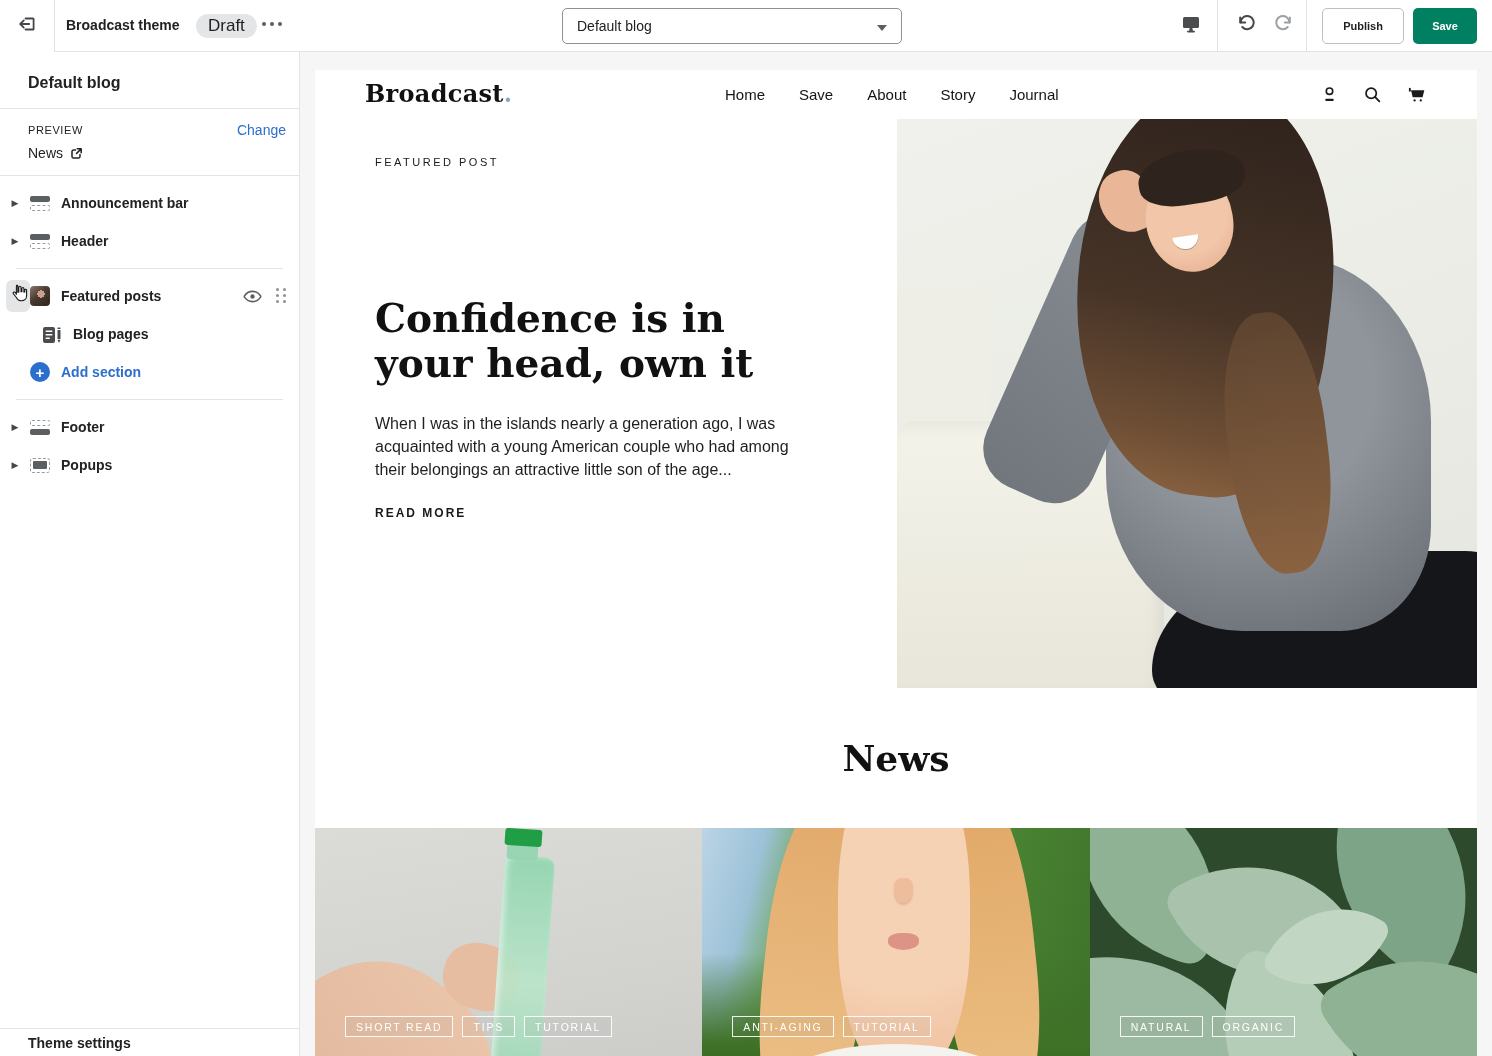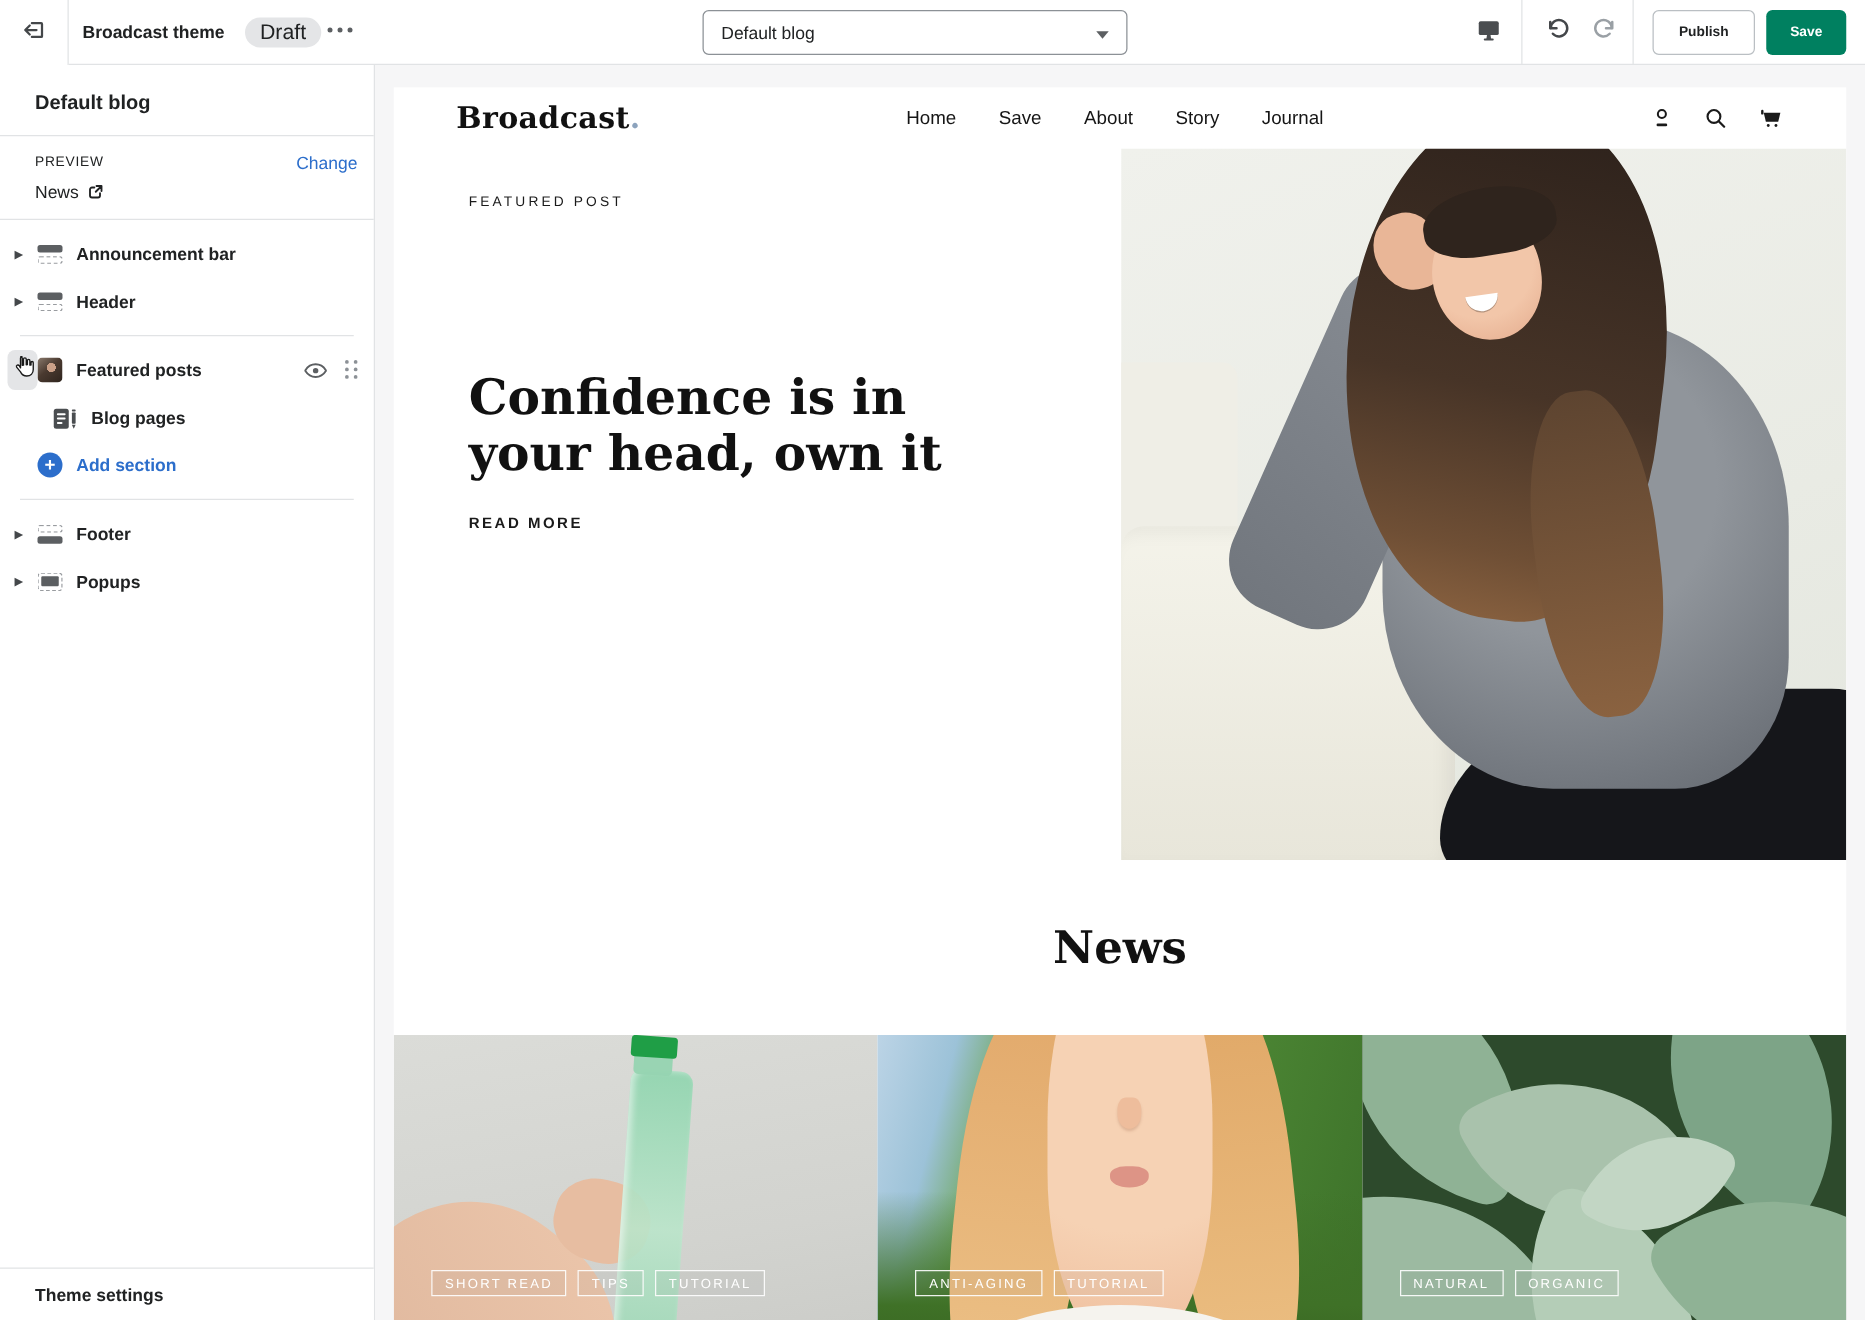--- a/index.html
+++ b/index.html
@@ -89,21 +89,21 @@
   .drag { display:grid; grid-template-columns:repeat(2,4px); grid-auto-rows:4px; gap:2px 3px; cursor:grab; }
   .drag i { width:3px; height:3px; border-radius:50%; background:#8c9196; }
   .plus-circle {
     width:20px; height:20px; border-radius:50%; background:#2c6ecb; color:#fff;
     display:flex; align-items:center; justify-content:center; font-size:15px; font-weight:700;
     margin:0 11px 0 0; flex:0 0 20px; line-height:1;
   }
   .srow.add { padding-left:30px; }
   .srow.noarrow { padding-left:42px; }
   .sb-bottom {
-    position:absolute; left:0; right:0; bottom:0; height:42px; border-top:1px solid #e1e3e5;
+    position:absolute; left:0; right:0; bottom:0; height:28px; border-top:1px solid #e1e3e5;
     display:flex; align-items:center; padding:0 28px; font-size:14px; font-weight:600; cursor:pointer; background:#fff;
   }
   .cursor-hand { position:absolute; left:11px; top:284px; z-index:60; pointer-events:none; }
 
   
   .canvas {
     position:absolute; left:315px; top:70px; width:1162px; height:986px;
     background:#fff; overflow:hidden; z-index:10;
   }
   .site-header {
@@ -372,20 +372,21 @@
             <circle cx="15.5" cy="16.2" r="1.2" fill="#1a1a1a"></circle>
           </svg>
       </span>
     </div>
   </div>
 
   <div class="hero">
     <div class="hero-text">
       <div class="eyebrow">FEATURED POST</div>
       <h1 class="hero-title">Confidence is in your head, own it</h1>
+      <p class="hero-excerpt">When I was in the islands nearly a generation ago, I was acquainted with a young American couple who had among their belongings an attractive little son of the age...</p>
       <div class="readmore">READ MORE</div>
     </div>
     <div class="hero-img">
       <div class="chair-back"></div>
       <div class="chair-arm"></div>
       <div class="pants"></div>
       <div class="sweater"></div>
       <div class="sweater-arm"></div>
       <div class="hair-main"></div>
       <div class="hair-strand"></div>

